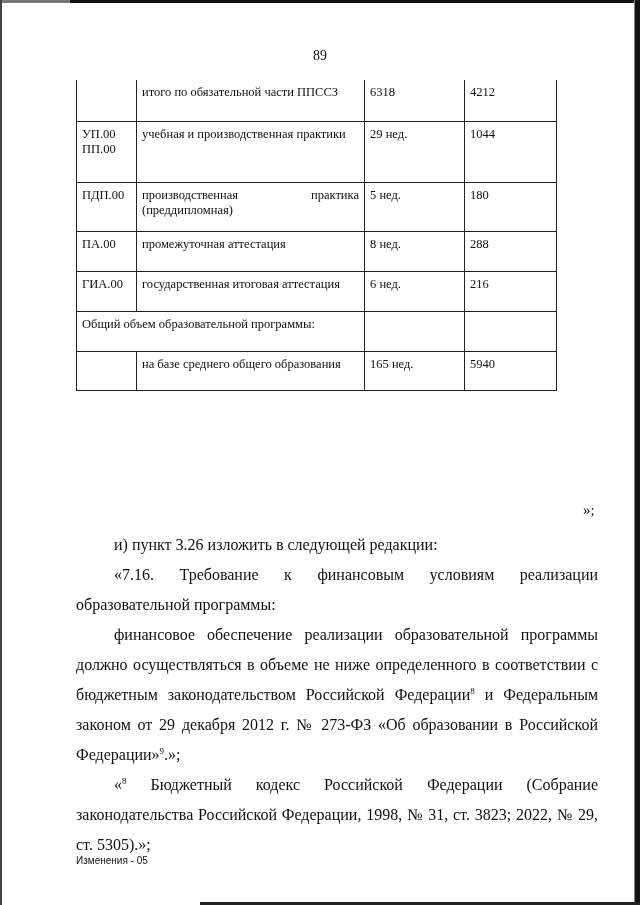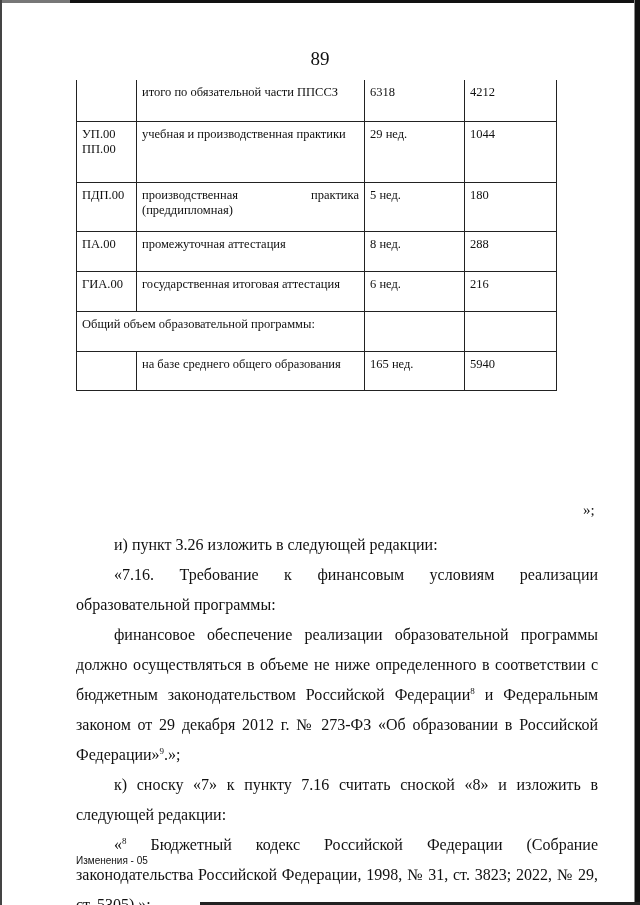--- a/index.html
+++ b/index.html
@@ -5,21 +5,21 @@
   html, body { margin:0; padding:0; }
   body { width:640px; height:905px; background:#ffffff; position:relative; overflow:hidden;
          font-family:"Liberation Serif", serif; color:#111; }
   .scan-top { position:absolute; left:0; top:0; width:640px; height:3px; background:#111; }
   .scan-top2 { position:absolute; left:0; top:0; width:70px; height:3px; background:#777; }
   .scan-left { position:absolute; left:0; top:0; width:2px; height:905px; background:#444; }
   .scan-right { position:absolute; right:0; top:0; width:5px; height:905px; background:#111; }
   .scan-right-inner { position:absolute; right:5px; top:0; width:1px; height:905px; background:#888; }
   .scan-bottom { position:absolute; left:200px; bottom:0; width:440px; height:3px; background:#222; }
 
-  .page-number { position:absolute; top:48px; left:0; width:640px; text-align:center; font-size:19px; }
+  .page-number { position:absolute; top:48px; left:0; width:640px; text-align:center; font-size:14px; }
 
   table.curriculum { position:absolute; left:76px; top:80px; border-collapse:collapse; font-size:12.5px; line-height:15px;padding-left:40px; }
   table.curriculum td { border:1.5px solid #222; vertical-align:top; padding:5px 5px 0 5px; }
   table.curriculum tr.first td { border-top:none; }
   .c0 { width:49px; }
   .c1 { width:217px; }
   .c2 { width:89px; }
   .c3 { width:81px; }
   .justify { text-align:justify; text-align-last:left; }
 
@@ -89,18 +89,17 @@
   </tr>
 </tbody>
   </table>
 
 <div class="close-quote">»;</div>
 
 <div class="body-text" style="top:530px;">
   <p class="para">и) пункт 3.26 изложить в следующей редакции:</p>
   <p class="para last-left">«7.16. Требование к финансовым условиям реализации образовательной программы:</p>
   <p class="para last-left"><span>финансовое обеспечение реализации образовательной программы должно осуществляться в объеме не ниже определенного в соответствии с бюджетным законодательством Российской Федерации</span><sup>8</sup><span> и Федеральным законом от 29 декабря 2012 г. № 273-ФЗ «Об образовании в Российской Федерации»</span><sup>9</sup><span>.»;</span></p>
-  <p class="para last-left">к) сноску «7» к пункту 7.16 считать сноской «8» и изложить в следующей редакции:</p>
   <p class="para last-left"><span>«</span><sup>8</sup><span> Бюджетный кодекс Российской Федерации (Собрание законодательства Российской Федерации, 1998, № 31, ст. 3823; 2022, № 29, ст. 5305).»;</span></p>
 
 </div>
 
 <div class="footer-note">Изменения - 05</div>
 
 </body></html>

